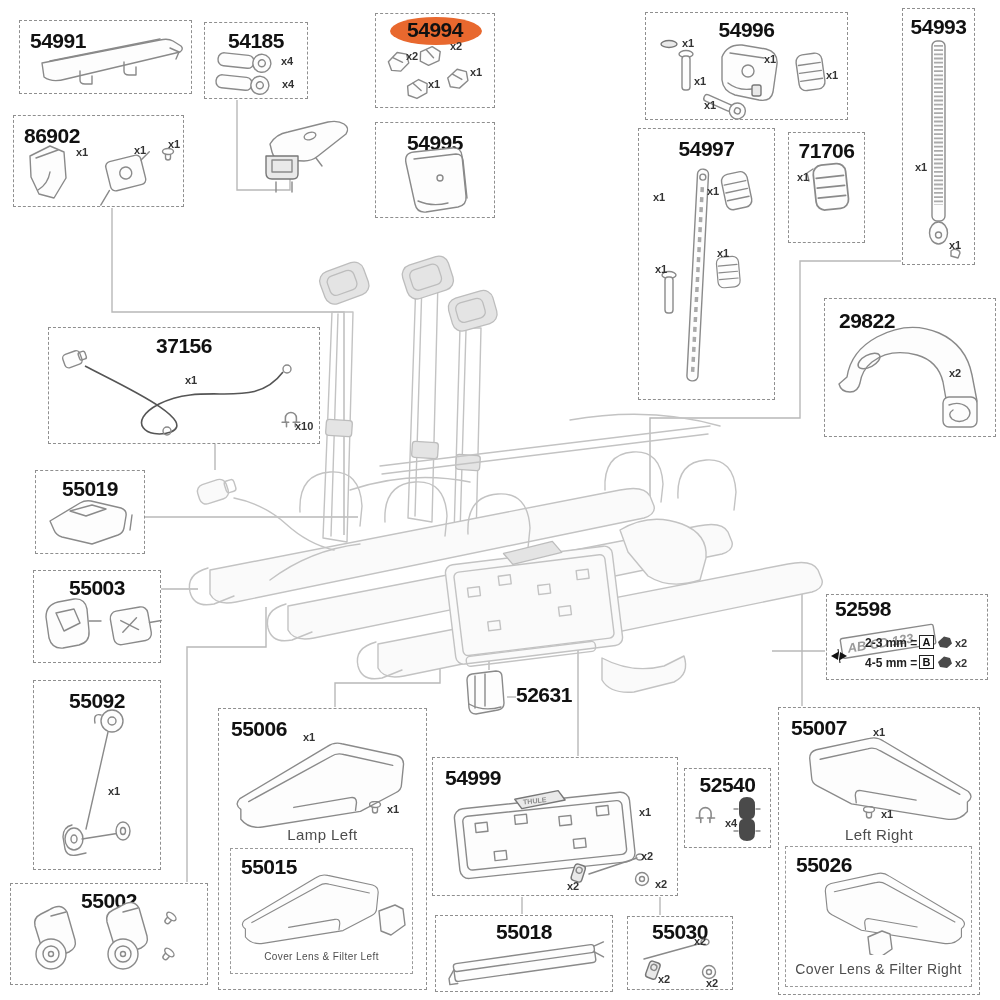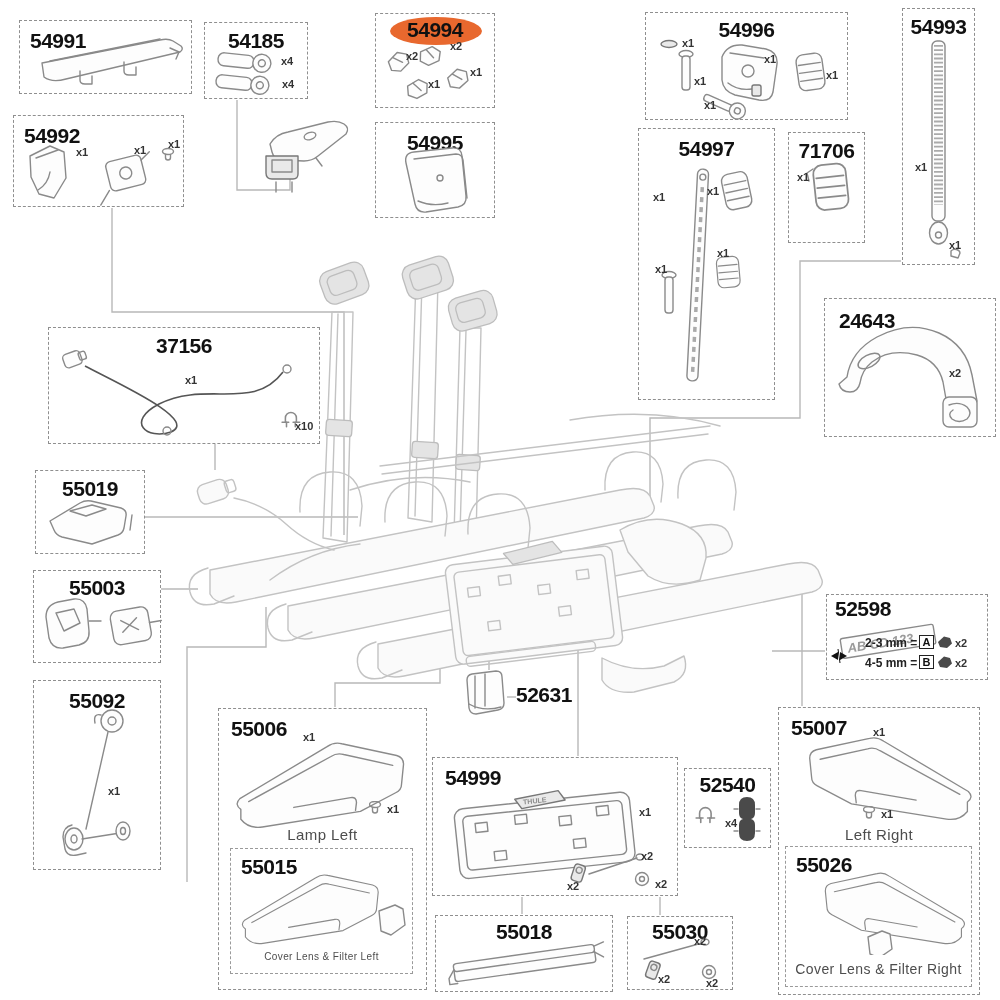--- a/index.html
+++ b/index.html
@@ -189,21 +189,21 @@
       <use href="#ic-bracket" transform="translate(70,54) rotate(-4)"></use>
       <use href="#ic-bracket" transform="translate(32,62) rotate(8)"></use>
     </svg>
     <span class="q" style="left:30px;top:36px">x2</span>
     <span class="q" style="left:74px;top:26px">x2</span>
     <span class="q" style="left:94px;top:52px">x1</span>
     <span class="q" style="left:52px;top:64px">x1</span>
   </div>
 
   <div class="box" style="left:13px;top:115px;width:171px;height:92px">
-    <span class="num" style="left:10px;top:8px">54992</span>
+    <span class="num" style="left:10px;top:8px">86902</span>
     <svg class="art" width="171" height="92">
       <path class="skf" d="M16,40 l20,-10 14,6 2,26 -12,20 -15,-4 -8,-17 z"></path>
       <path class="sk" d="M22,42 l22,-8 M24,74 q10,-6 12,-18"></path>
       <g transform="rotate(-14 112 58)">
           <rect class="skf" x="94" y="42" width="36" height="30" rx="5"></rect>
           <circle class="sk" cx="112" cy="57" r="6"></circle>
           <path class="sk" d="M92,70 l-12,12 M130,48 l10,-6"></path>
         </g>
       <use href="#ic-screw" transform="translate(148,32)"></use>
     </svg>
@@ -280,21 +280,21 @@
   <div class="box" style="left:788px;top:132px;width:77px;height:111px">
     <span class="num center" style="top:6px">71706</span>
     <svg class="art" width="77" height="111">
       <use href="#ic-pad" transform="translate(22,32) rotate(-6) scale(1.25)"></use>
       <path class="sk" d="M24,36 l-6,4 2,8"></path>
     </svg>
     <span class="q" style="left:8px;top:38px">x1</span>
   </div>
 
   <div class="box" style="left:824px;top:298px;width:172px;height:139px">
-    <span class="num" style="left:14px;top:10px">24643</span>
+    <span class="num" style="left:14px;top:10px">29822</span>
     <svg class="art" width="172" height="139">
       <path class="skf" d="M22,78 q4,-26 30,-40 q32,-17 62,-4 q27,12 33,42 l5,26 q-2,10 -12,10 l-10,-2 q-8,-2 -9,-10 l-3,-17 q-5,-21 -26,-27 q-27,-7 -45,7 q-10,8 -12,21 q-2,9 -10,9 q-9,0 -11,-8 z"></path>
       <ellipse class="sk" cx="44" cy="62" rx="12" ry="6" transform="rotate(-28 44 62)"></ellipse>
       <rect class="skf" x="118" y="98" width="34" height="30" rx="6"></rect>
       <path class="sk" d="M124,106 q10,-4 18,2 q6,6 0,12 q-8,5 -15,0 q-5,-5 1,-9"></path>
     </svg>
     <span class="q" style="left:124px;top:68px">x2</span>
   </div>
 
   <div class="box" style="left:48px;top:327px;width:272px;height:117px">
@@ -343,20 +343,41 @@
       <path class="skf" d="M38,144 q-9,2 -9,12 l2,12 q2,8 12,6 l9,-2"></path>
       <ellipse class="skf" cx="40" cy="158" rx="9" ry="11"></ellipse>
         <ellipse class="sk" cx="40" cy="158" rx="3" ry="4"></ellipse>
       <line class="sk" x1="48" y1="158" x2="86" y2="152" stroke-width="4"></line>
       <ellipse class="skf" cx="89" cy="150" rx="7" ry="9"></ellipse>
         <ellipse class="sk" cx="89" cy="150" rx="2.5" ry="3.5"></ellipse>
     </svg>
     <span class="q" style="left:74px;top:104px">x1</span>
   </div>
 
+  <div class="box" style="left:10px;top:883px;width:198px;height:102px">
+    <span class="num center" style="top:5px">55002</span>
+    <svg class="art" width="198" height="102">
+      <g transform="translate(12,8)">
+        <path class="skf" d="M26,18 q12,-8 18,2 l8,28 q2,8 -6,12 l-16,6 q-8,2 -10,-6 l-8,-26 q-2,-8 6,-12 z"></path>
+        <path class="sk" d="M28,24 l15,-4"></path>
+          <circle class="skf" cx="28" cy="62" r="15"></circle>
+          <circle class="sk" cx="28" cy="62" r="8"></circle>
+          <circle class="sk" cx="28" cy="62" r="2.5"></circle>
+      </g>
+      <g transform="translate(84,4)">
+        <path class="skf" d="M26,18 q12,-8 18,2 l8,28 q2,8 -6,12 l-16,6 q-8,2 -10,-6 l-8,-26 q-2,-8 6,-12 z"></path>
+        <path class="sk" d="M28,24 l15,-4"></path>
+          <circle class="skf" cx="28" cy="66" r="15"></circle>
+          <circle class="sk" cx="28" cy="66" r="8"></circle>
+          <circle class="sk" cx="28" cy="66" r="2.5"></circle>
+      </g>
+      <use href="#ic-screw" transform="translate(158,26) rotate(40)"></use>
+      <use href="#ic-screw" transform="translate(156,62) rotate(40)"></use>
+    </svg>
+  </div>
 
   <div class="box" style="left:218px;top:708px;width:209px;height:282px">
     <span class="num" style="left:12px;top:8px">55006</span>
     <svg class="art" style="top:16px" width="209" height="110">
       <use href="#ic-lamp" transform="translate(14,6) scale(0.98)"></use>
     </svg>
     <svg class="art" style="left:150px;top:92px" width="14" height="14">
         <use href="#ic-screw"></use>
       </svg>
     <span class="q" style="left:84px;top:22px">x1</span>

